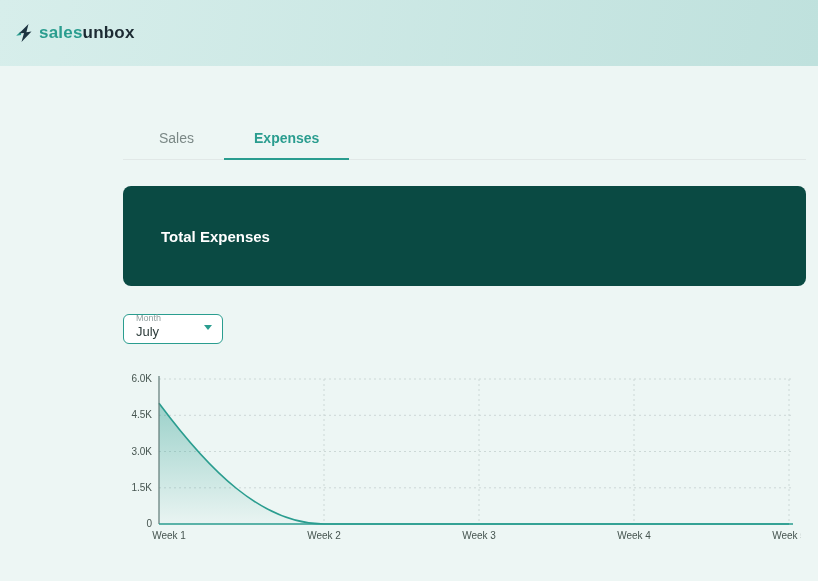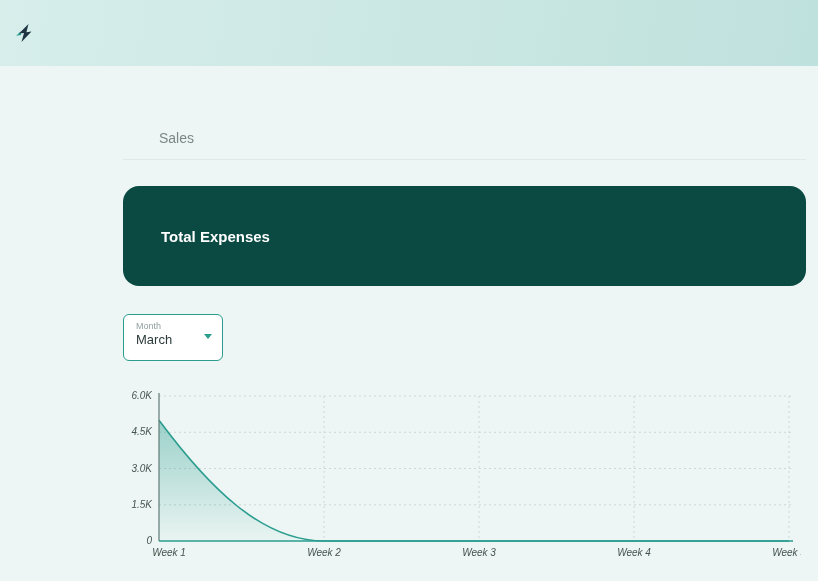--- a/index.html
+++ b/index.html
@@ -27,69 +27,71 @@
     color:#7b8886; cursor:pointer; white-space:nowrap;
   }
   .tab:first-child { margin-left:6px; }
   .tab.active { color:var(--accent,#2a9d8f); font-weight:700; }
   .tab.active::after {
     content:""; position:absolute; left:0; right:0; bottom:-1px;
     height:2px; background:var(--accent,#2a9d8f);
   }
 
   .summary-card {
-    margin-top:26px; height:100px; border-radius:16px;
+    margin-top:26px; height:100px; border-radius:8px;
     background:var(--card,#0a4a43);
     display:flex; align-items:center; justify-content:space-between;
     padding:0 28px 0 38px;
   }
   .card-label { color:#ffffff; font-size:15px; font-weight:700; }
   .card-amount { color:#ffffff; font-size:25px; font-weight:700; letter-spacing:.4px; }
 
   .month-select {
-    margin-top:28px; width:100px; height:47px; background:#fff;
+    margin-top:28px; width:100px; height:30px; background:#fff;
     border:1px solid var(--accent,#2a9d8f); border-radius:6px;
     display:flex; align-items:center; justify-content:space-between;
     padding:4px 10px 11px 12px; cursor:pointer;
   }
   .ms-label { display:block; font-size:9px; color:#93a0a0; line-height:10px; }
   .ms-value { display:block; font-size:13px; color:#2c3b3a; margin-top:1px; }
   .caret {
     width:0; height:0; margin-top:4px;
     border-left:4px solid transparent; border-right:4px solid transparent;
     border-top:5px solid var(--accent,#2a9d8f);
   }
 
-  #chart { margin-top:30px;font-style:italic; }
+  #chart { margin-top:30px; }
 </style>
 </head>
 <body>
 
 <header>
   <div class="logo">
     <svg width="22" height="22" viewBox="0 0 22 22">
       <path fill="#2a9d8f" d="M6.5 9.5 L2.2 13.8 L7.2 12.9 Z"></path>
       <path fill="#1d3340" d="M14.5 2 L5 11.5 L10 11 L7.5 20 L17.5 9.5 L12.4 10.3 Z"></path>
     </svg>
+    <span class="logo-text"><span class="logo-sales">sales</span><span class="logo-unbox">unbox</span></span>
   </div>
 </header>
 
 <main>
   <nav class="tabs">
     <div class="tab">Sales</div>
+    <div class="tab active">Expenses</div>
   </nav>
 
   <section class="summary-card">
     <span class="card-label">Total Expenses</span>
   </section>
 
   <div class="month-select">
     <div class="ms-text">
       <span class="ms-label">Month</span>
-      <span class="ms-value">March</span>
+      <span class="ms-value">July</span>
     </div>
     <span class="caret"></span>
   </div>
 
   <div id="chart"><svg width="678" height="172" font-family="Liberation Sans, DejaVu Sans, sans-serif">
       <defs>
         <linearGradient id="ag" x1="0" y1="0" x2="0" y2="1">
           <stop offset="0" stop-color="#2a9d8f" stop-opacity="0.42"></stop>
           <stop offset="1" stop-color="#2a9d8f" stop-opacity="0.02"></stop>
         </linearGradient>

